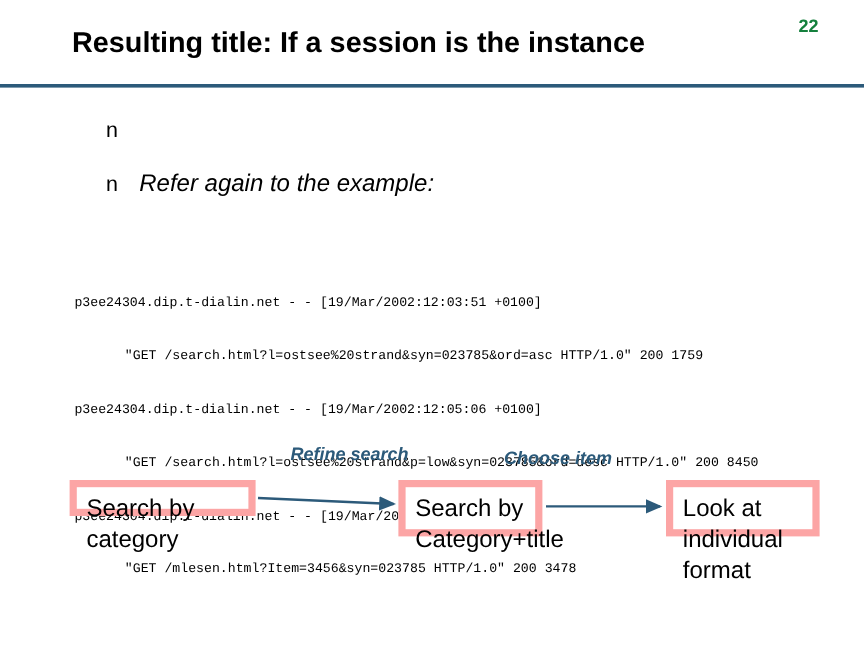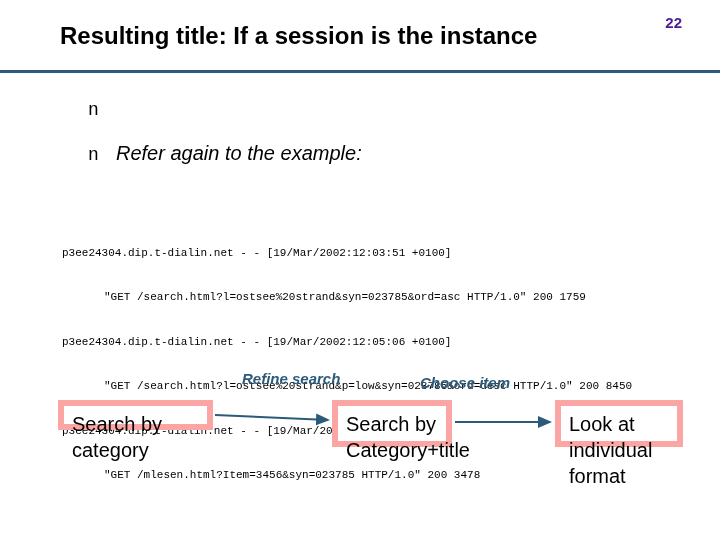--- a/index.html
+++ b/index.html
@@ -17,21 +17,21 @@
     height: 540px;
     position: relative;
     box-sizing: border-box;
   }
   .page-number {
     position: absolute;
     top: 14px;
     right: 38px;
     font-size: 15px;
     font-weight: bold;
-    color: #4c1d95;
+    color: #15803d;
   }
   .title {
     position: absolute;
     top: 22px;
     left: 60px;
     font-size: 24px;
     font-weight: bold;
     color: #000000;
   }
   .title-rule {

